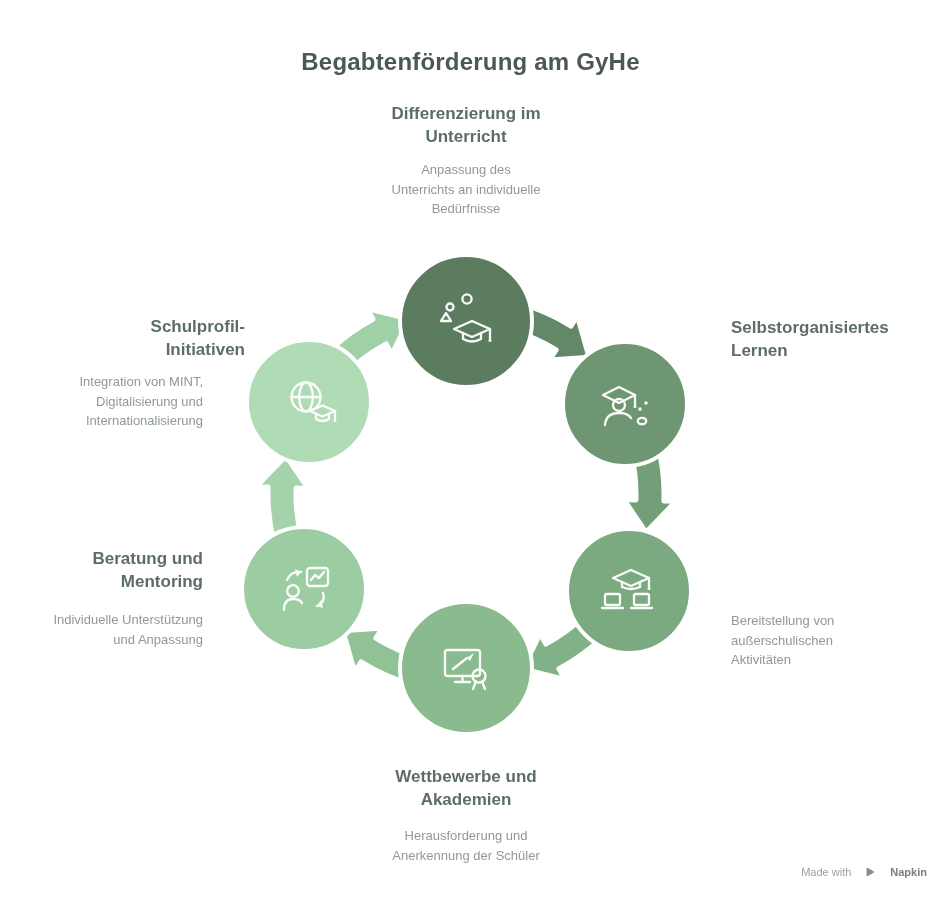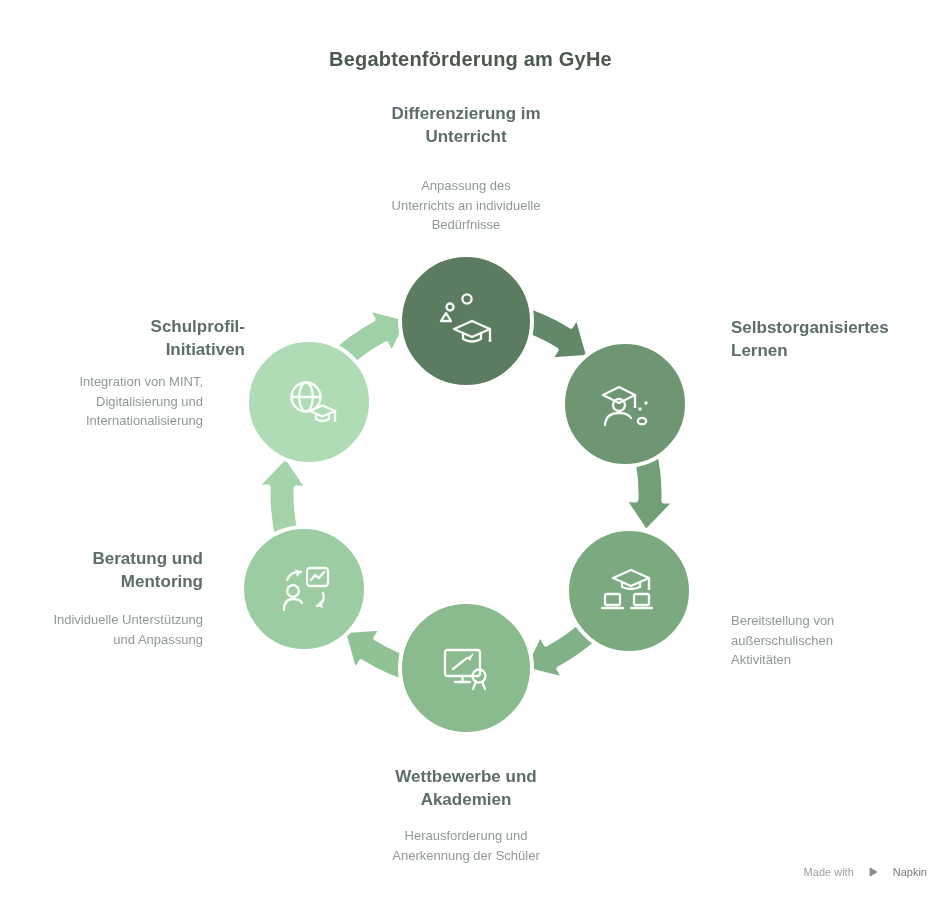--- a/index.html
+++ b/index.html
@@ -6,21 +6,21 @@
   .canvas{
     position:relative;
     width:941px;height:912px;
     background:#ffffff;
     font-family:"Liberation Sans","DejaVu Sans",sans-serif;
     overflow:hidden;
   }
   .title{
     position:absolute;top:48px;left:0;right:0;
     margin:0;text-align:center;
-    font-size:20px;font-weight:700;color:#4b594f;letter-spacing:.2px;
+    font-size:24px;font-weight:700;color:#4b594f;letter-spacing:.2px;
   }
   .diagram-svg{position:absolute;top:0;left:0;}
   .node-heading{
     position:absolute;
     font-size:17px;font-weight:700;color:#5d6e64;
     line-height:1.35;white-space:pre-line;
   }
   .node-desc{
     position:absolute;
     font-size:13px;font-weight:400;color:#8f9a94;
@@ -31,21 +31,21 @@
   .align-right{text-align:right;}
   .arrow{stroke:#ffffff;stroke-width:5;stroke-linejoin:round;}
   .node-circle{stroke:#ffffff;stroke-width:4;}
   .icon{stroke:#ffffff;stroke-width:2.3;fill:none;stroke-linecap:round;stroke-linejoin:round;opacity:.96;}
   .icon .fill{fill:#ffffff;stroke:none;}
   .watermark{
     position:absolute;top:866px;right:14px;
     display:flex;align-items:center;gap:15px;
     font-size:11px;color:#9aa29e;text-decoration:none;cursor:pointer;
   }
-  .watermark .brand{color:#77807b;font-weight:400;}
+  .watermark .brand{color:#77807b;font-weight:700;}
 </style>
 </head>
 <body>
 
 <div class="canvas">
 
   <h1 class="title">Begabtenförderung am GyHe</h1>
 
   <svg class="diagram-svg" width="941" height="912" viewBox="0 0 941 912">
 
@@ -127,21 +127,21 @@
       <ellipse cx="-3" cy="-5" rx="6.8" ry="14.5"></ellipse>
       <path d="M 1 9 L 13.5 3.5 L 26 9 L 13.5 14.5 Z"></path>
       <path d="M 7 12 L 7 17 Q 13.5 21 20 17 L 20 12"></path>
       <path d="M 26 9 L 26 17"></path>
       <circle class="fill" cx="26" cy="18.5" r="1.4"></circle>
     </g>
   </svg>
 
   <div class="node-heading align-center" style="left:316px;top:103px;width:300px;">Differenzierung im
 Unterricht</div>
-  <div class="node-desc align-center" style="left:356px;top:176px;width:220px;">Anpassung des
+  <div class="node-desc align-center" style="left:356px;top:160px;width:220px;">Anpassung des
 Unterrichts an individuelle
 Bedürfnisse</div>
 
   <div class="node-heading align-left" style="left:731px;top:317px;width:200px;">Selbstorganisiertes
 Lernen</div>
 
   <div class="node-desc align-left" style="left:731px;top:611px;width:195px;">Bereitstellung von
 außerschulischen
 Aktivitäten</div>
 

